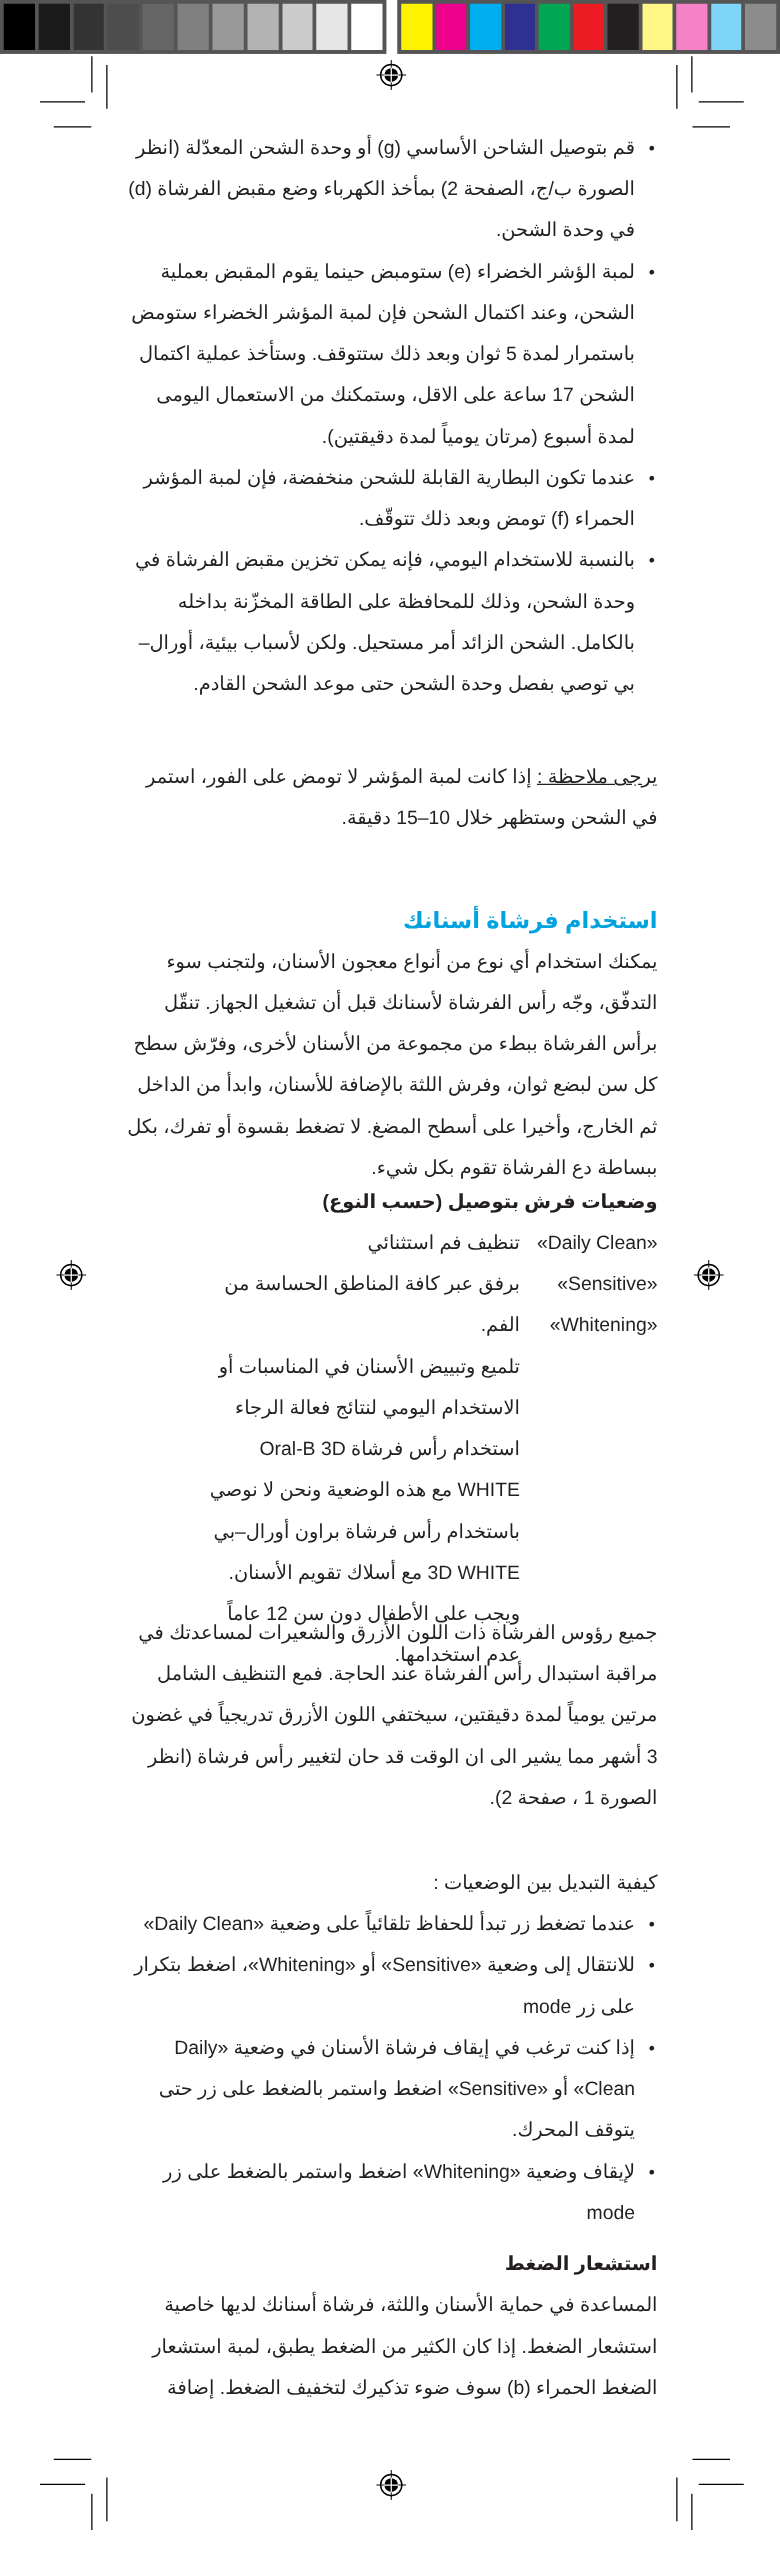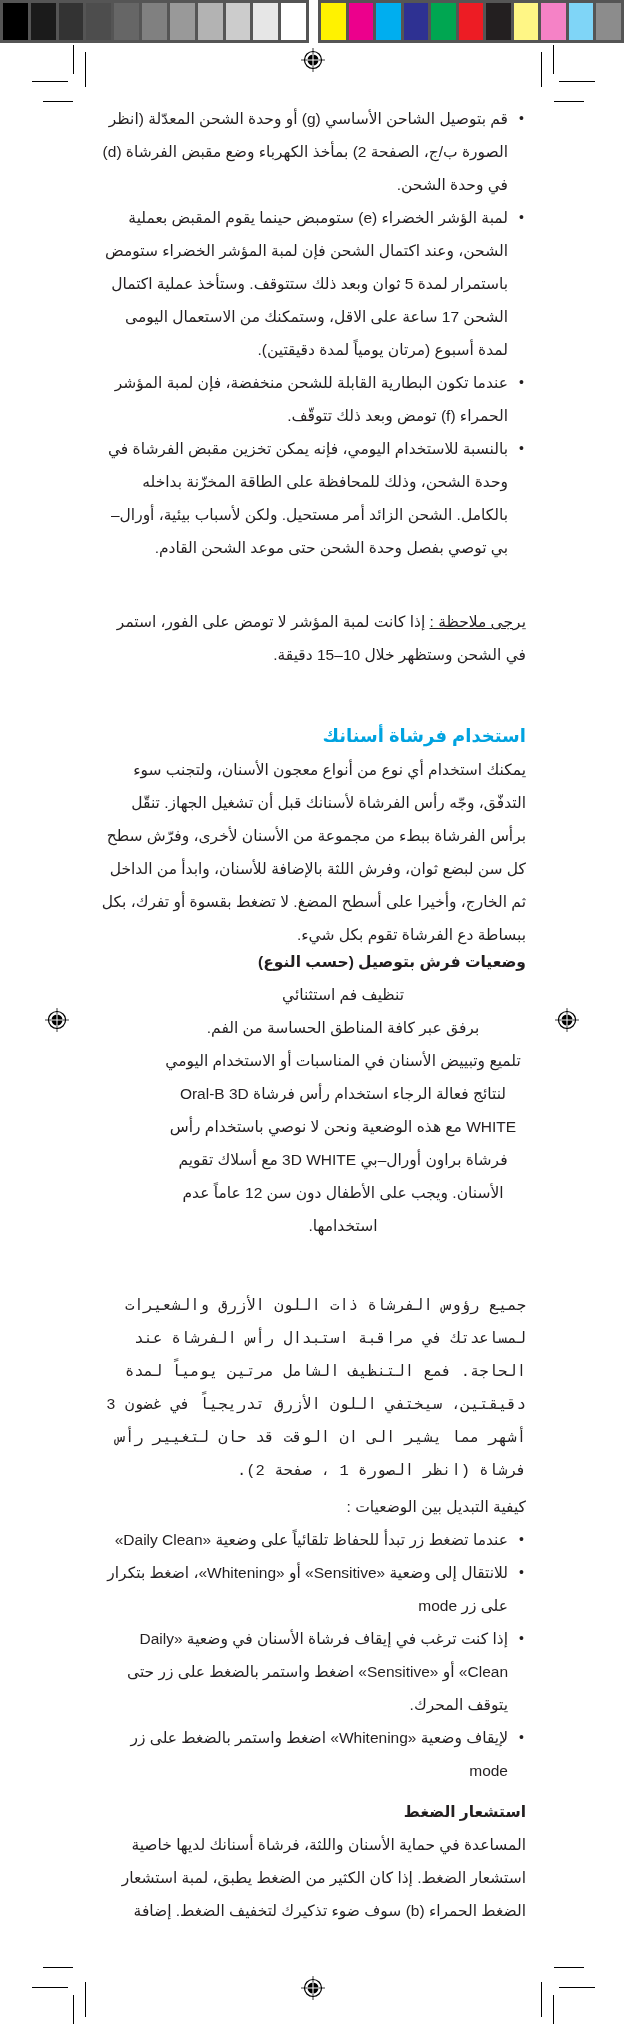--- a/index.html
+++ b/index.html
@@ -118,29 +118,34 @@
 </div>
 
 <div class="content" style="top:720px;">
   <h2 class="section-title">استخدام فرشاة أسنانك</h2>
   <p>يمكنك استخدام أي نوع من أنواع معجون الأسنان، ولتجنب سوء التدفّق، وجّه رأس الفرشاة لأسنانك قبل أن تشغيل الجهاز. تنقّل برأس الفرشاة ببطء من مجموعة من الأسنان لأخرى، وفرّش سطح كل سن لبضع ثوان، وفرش اللثة بالإضافة للأسنان، وابدأ من الداخل ثم الخارج، وأخيرا على أسطح المضغ. لا تضغط بقسوة أو تفرك، بكل ببساطة دع الفرشاة تقوم بكل شيء.</p>
 </div>
 
 <div class="content" style="top:945px;">
   <p class="bold">وضعيات فرش بتوصيل  (حسب النوع)</p>
   <div class="modes">
-    <div class="mode-desc" style="padding-left:60px;text-align:center;">
+    <div class="mode-names">
+      <span class="mode-name">«Daily Clean»</span>
+      <span class="mode-name">«Sensitive»</span>
+      <span class="mode-name">«Whitening»</span>
+    </div>
+    <div class="mode-desc" style="padding-left:60px;">
       <p>تنظيف فم استثنائي</p>
       <p>برفق عبر كافة المناطق الحساسة من الفم.</p>
       <p>تلميع وتبييض الأسنان في المناسبات أو الاستخدام  اليومي لنتائج فعالة الرجاء استخدام  رأس فرشاة Oral-B 3D WHITE مع هذه الوضعية ونحن لا نوصي باستخدام رأس فرشاة براون أورال–بي 3D WHITE مع أسلاك تقويم الأسنان. ويجب على الأطفال دون سن 12 عاماً عدم استخدامها.</p>
     </div>
   </div>
 </div>
 
-<div class="content" style="top:1290px;font-family:Liberation Mono, monospace;">
+<div class="content" style="top:1290px;">
   <p>جميع رؤوس الفرشاة ذات اللون الأزرق والشعيرات لمساعدتك في مراقبة استبدال رأس الفرشاة عند الحاجة. فمع التنظيف الشامل مرتين يومياً لمدة دقيقتين، سيختفي اللون الأزرق تدريجياً في غضون 3 أشهر مما يشير الى ان الوقت قد حان لتغيير رأس فرشاة (انظر الصورة 1 ، صفحة 2).</p>
 </div>
 
 <div class="content" style="top:1490px;">
   <p>كيفية التبديل بين الوضعيات :</p>
   <ul class="bul">
     <li>عندما تضغط زر تبدأ للحفاظ تلقائياً على وضعية «Daily Clean»</li>
     <li>للانتقال إلى وضعية «Sensitive» أو «Whitening»، اضغط بتكرار على زر mode</li>
     <li>إذا كنت ترغب في إيقاف فرشاة الأسنان في وضعية «Daily Clean» أو «Sensitive» اضغط واستمر بالضغط على زر  حتى يتوقف المحرك.</li>
     <li>لإيقاف وضعية «Whitening» اضغط واستمر بالضغط على زر mode</li>

